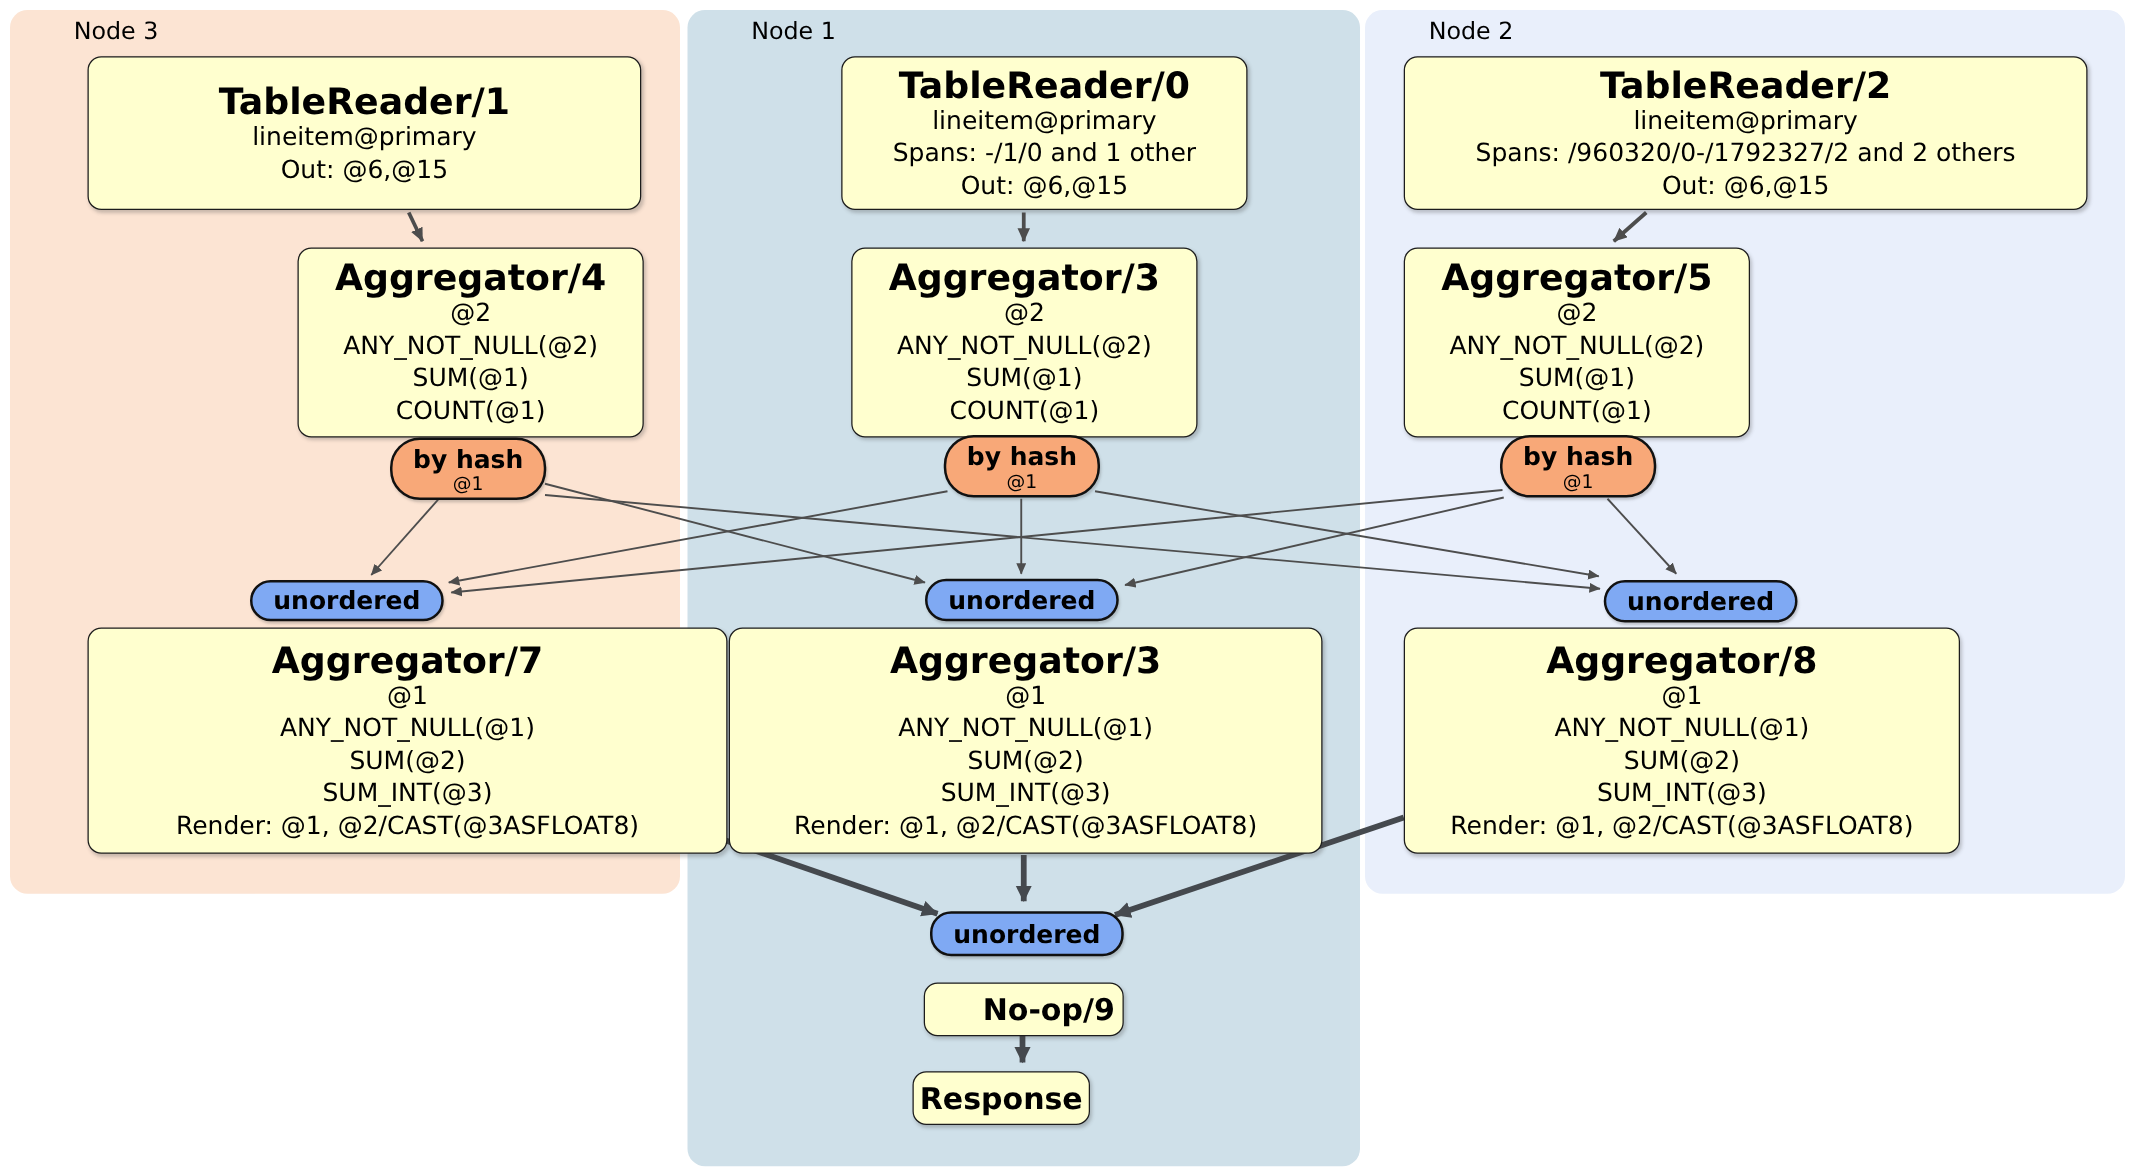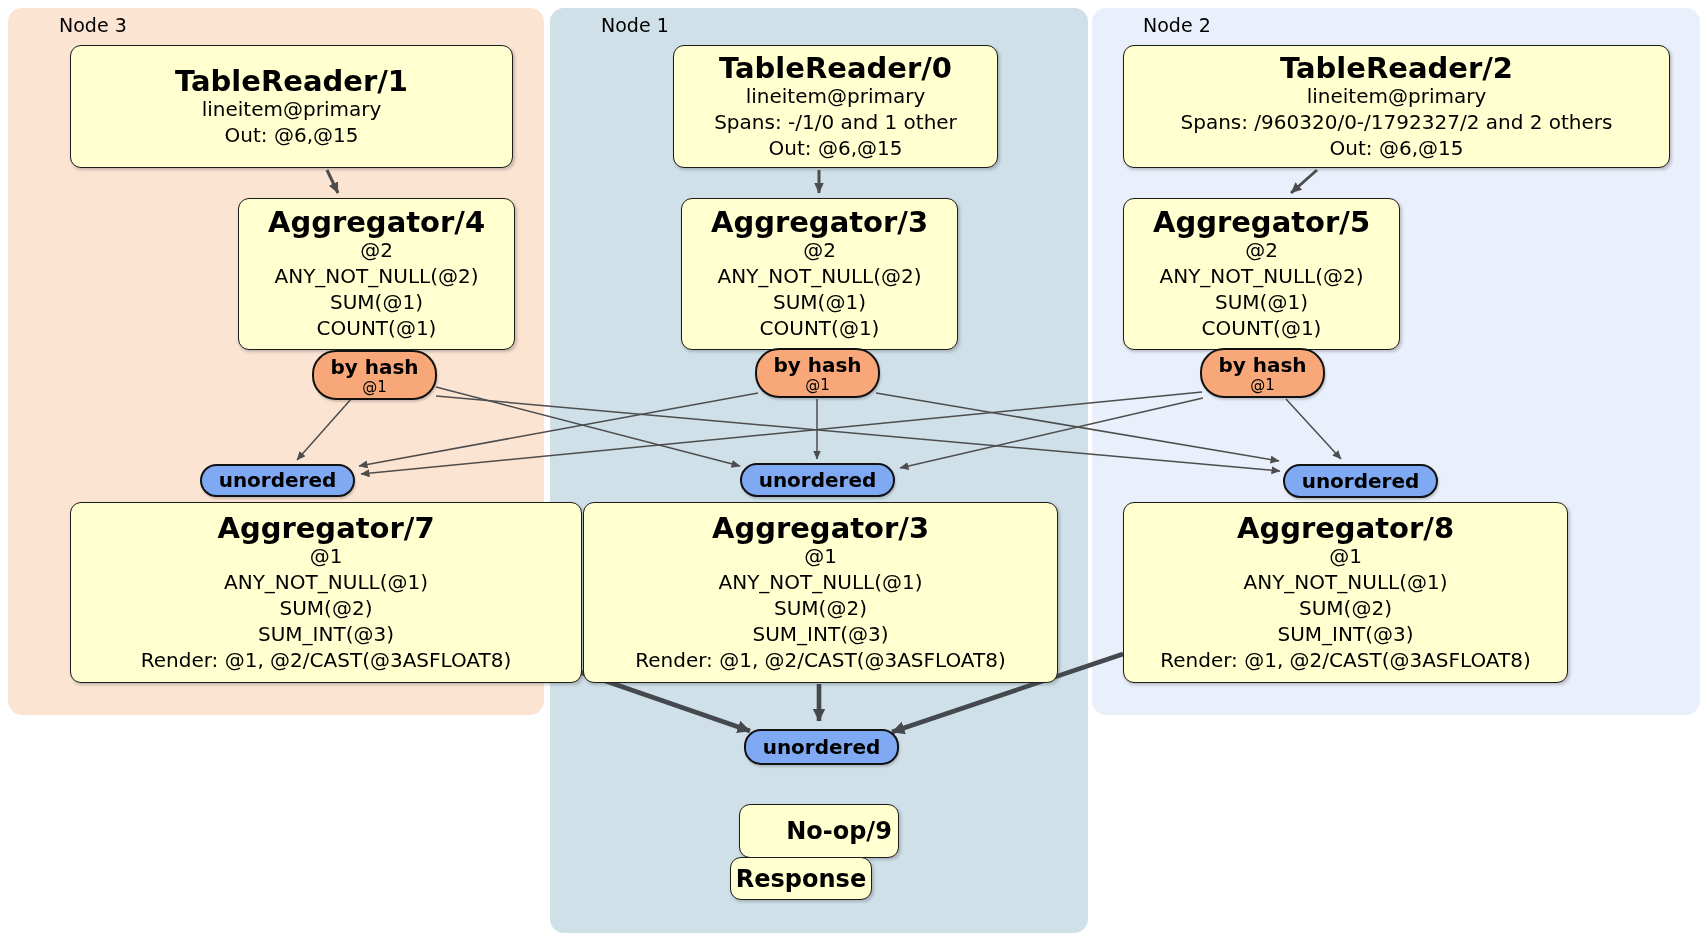--- a/index.html
+++ b/index.html
@@ -135,21 +135,21 @@
   </div>
   <div class="box" style="left:1123px;top:502px;width:445px;height:181px;">
     <div class="bt">Aggregator/8</div>
     <div class="bl">@1</div>
     <div class="bl">ANY_NOT_NULL(@1)</div>
     <div class="bl">SUM(@2)</div>
     <div class="bl">SUM_INT(@3)</div>
     <div class="bl">Render: @1, @2/CAST(@3ASFLOAT8)</div>
   </div>
 
-  <div class="box" style="left:739px;top:804px;width:160px;height:54px;padding-left:40px;">
+  <div class="box" style="left:739px;top:786px;width:160px;height:43px;padding-left:40px;">
     <div class="bt" style="font-size:24px;">No-op/9</div>
   </div>
   <div class="box" style="left:730px;top:857px;width:142px;height:43px;">
     <div class="bt" style="font-size:24px;">Response</div>
   </div>
 
   <div class="pill router" style="left:312px;top:350px;width:125px;height:50px;">
     <div class="pt">by hash</div>
     <div class="ps">@1</div>
   </div>

